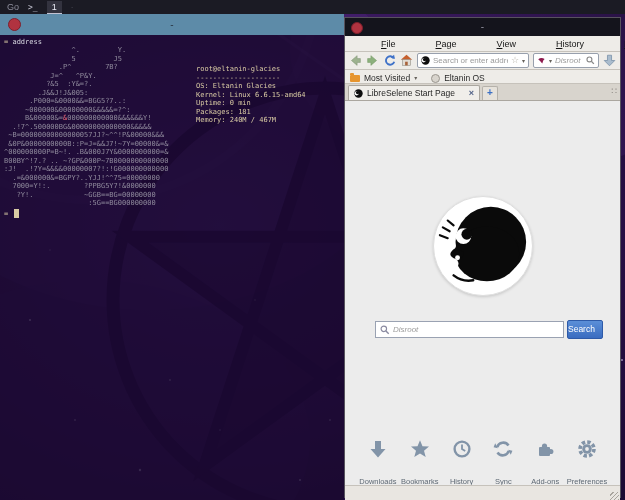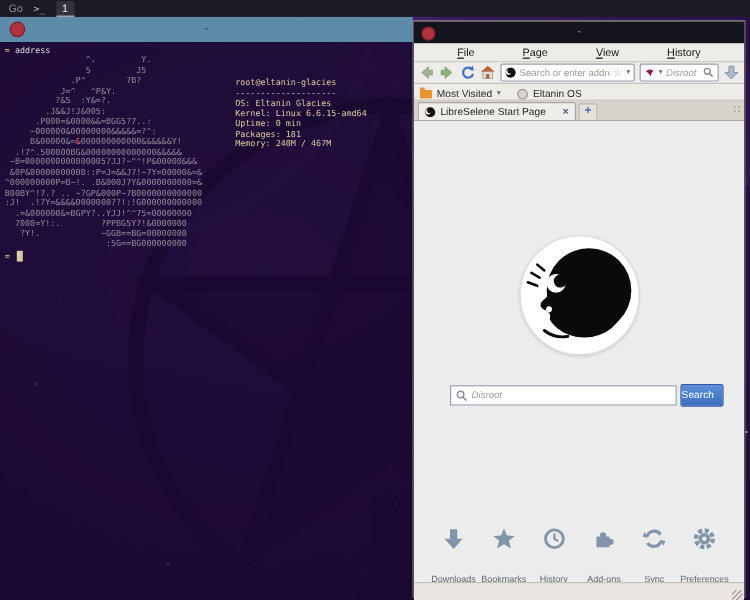--- a/index.html
+++ b/index.html
@@ -368,37 +368,37 @@
         </div>
         <div class="shortcut">
           <svg width="20" height="20" viewBox="0 0 20 20">
               <circle cx="10" cy="10" r="7.4" fill="none" stroke="#8294a8" stroke-width="2.4"></circle>
               <path d="M10 5.5V10l3.2 2" fill="none" stroke="#8294a8" stroke-width="1.8"></path>
             </svg>
           <div class="shortcut-label">History</div>
         </div>
         <div class="shortcut">
           <svg width="20" height="20" viewBox="0 0 20 20">
-              <rect x="4" y="8" width="11" height="9" rx="1" fill="#8294a8"></rect>
-              <circle cx="9.5" cy="7.2" r="2.6" fill="#8294a8"></circle>
-              <circle cx="15.8" cy="12.5" r="2.6" fill="#8294a8"></circle>
-            </svg>
-          <div class="shortcut-label">Add-ons</div>
-        </div>
-        <div class="shortcut">
-          <svg width="20" height="20" viewBox="0 0 20 20">
               <path d="M15.5 6.5A6.3 6.3 0 0 0 4.2 8.2" fill="none" stroke="#8294a8" stroke-width="2.6"></path>
               <path d="M4.5 13.5A6.3 6.3 0 0 0 15.8 11.8" fill="none" stroke="#8294a8" stroke-width="2.6"></path>
               <path d="M2.2 4.2l2.6 5-4.2-1z" fill="#8294a8"></path>
               <path d="M17.8 15.8l-2.6-5 4.2 1z" fill="#8294a8"></path>
             </svg>
           <div class="shortcut-label">Sync</div>
         </div>
         <div class="shortcut">
           <svg width="20" height="20" viewBox="0 0 20 20">
+              <rect x="4" y="8" width="11" height="9" rx="1" fill="#8294a8"></rect>
+              <circle cx="9.5" cy="7.2" r="2.6" fill="#8294a8"></circle>
+              <circle cx="15.8" cy="12.5" r="2.6" fill="#8294a8"></circle>
+            </svg>
+          <div class="shortcut-label">Add-ons</div>
+        </div>
+        <div class="shortcut">
+          <svg width="20" height="20" viewBox="0 0 20 20">
               <circle cx="10" cy="10" r="7" fill="none" stroke="#8294a8" stroke-width="3.6" stroke-dasharray="3.4 2.1"></circle>
               <circle cx="10" cy="10" r="4.8" fill="#8294a8"></circle>
               <circle cx="10" cy="10" r="1.9" fill="#ececec"></circle>
             </svg>
           <div class="shortcut-label">Preferences</div>
         </div>
       </div>
     </div>
 
     <div class="b-statusbar">

